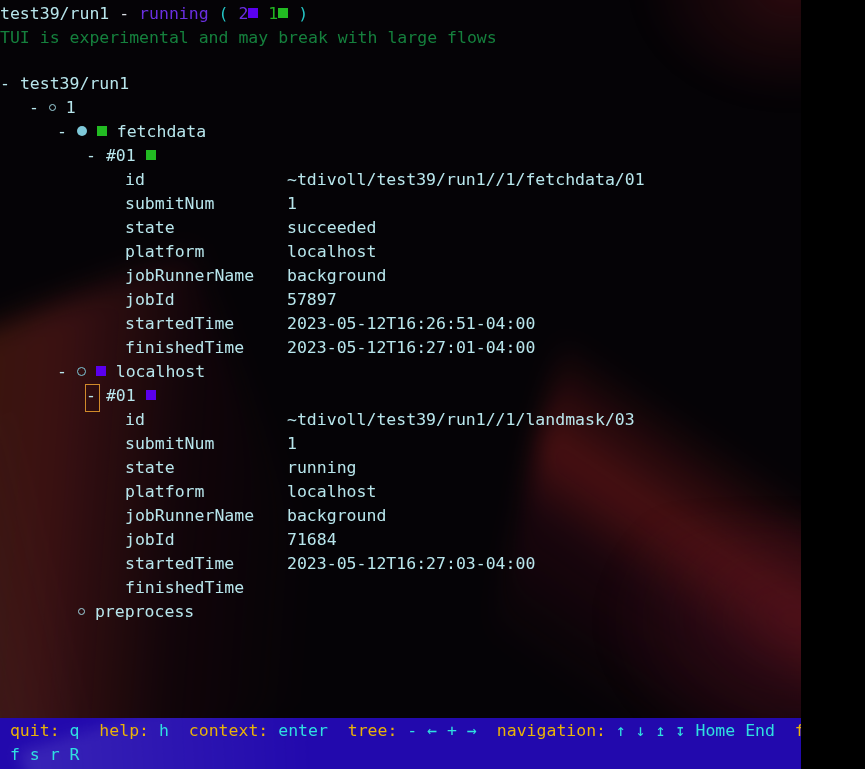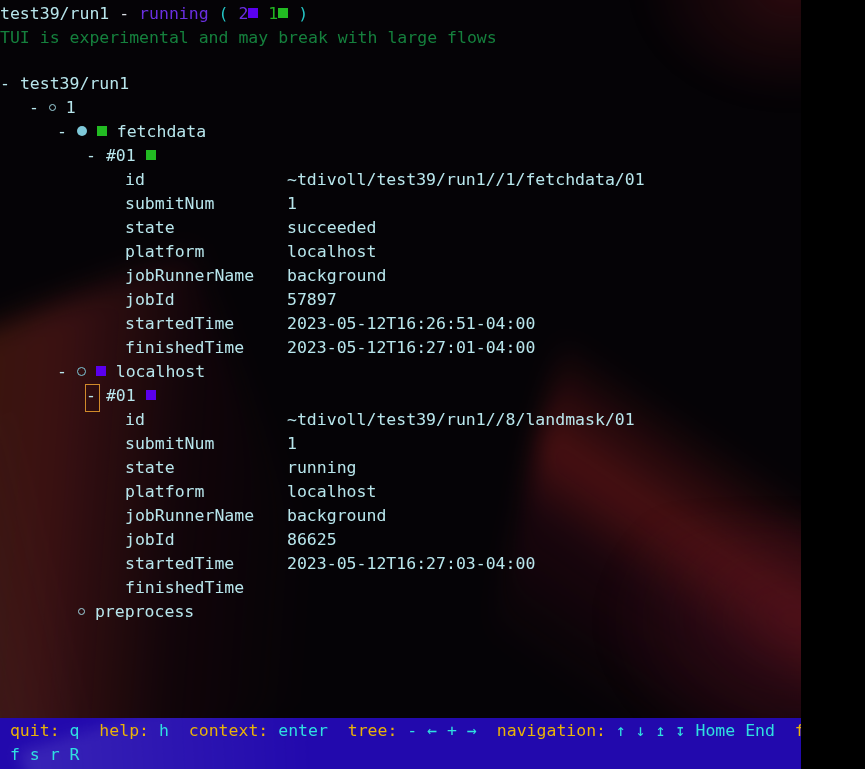--- a/index.html
+++ b/index.html
@@ -188,26 +188,26 @@
       <div class="kv" style="top:216px;"><span class="kv-key c-cyan">jobId</span><span class="kv-val c-cyan">57897</span></div>
       <div class="kv" style="top:240px;"><span class="kv-key c-cyan">startedTime</span><span class="kv-val c-cyan">2023-05-12T16:26:51-04:00</span></div>
       <div class="kv" style="top:264px;"><span class="kv-key c-cyan">finishedTime</span><span class="kv-val c-cyan">2023-05-12T16:27:01-04:00</span></div>
 
       <div class="tline" style="top:288px; left:57px;"><span class="c-cyan">-</span><span> </span><span class="dot-ring"></span><span> </span><span class="sq sq-violet"></span><span> </span><span class="c-cyan">localhost</span></div>
 
       <div class="tline" style="top:312px; left:86px;"><span class="c-cyan">-</span><span> </span><span class="c-cyan">#01</span><span> </span><span class="sq sq-violet"></span></div>
 
       <div class="cursor-box" style="left:85px; top:312px; width:15px; height:28px;"></div>
 
-      <div class="kv" style="top:336px;"><span class="kv-key c-cyan">id</span><span class="kv-val c-cyan">~tdivoll/test39/run1//8/landmask/01</span></div>
+      <div class="kv" style="top:336px;"><span class="kv-key c-cyan">id</span><span class="kv-val c-cyan">~tdivoll/test39/run1//1/landmask/03</span></div>
       <div class="kv" style="top:360px;"><span class="kv-key c-cyan">submitNum</span><span class="kv-val c-cyan">1</span></div>
       <div class="kv" style="top:384px;"><span class="kv-key c-cyan">state</span><span class="kv-val c-cyan">running</span></div>
       <div class="kv" style="top:408px;"><span class="kv-key c-cyan">platform</span><span class="kv-val c-cyan">localhost</span></div>
       <div class="kv" style="top:432px;"><span class="kv-key c-cyan">jobRunnerName</span><span class="kv-val c-cyan">background</span></div>
-      <div class="kv" style="top:456px;"><span class="kv-key c-cyan">jobId</span><span class="kv-val c-cyan">86625</span></div>
+      <div class="kv" style="top:456px;"><span class="kv-key c-cyan">jobId</span><span class="kv-val c-cyan">71684</span></div>
       <div class="kv" style="top:480px;"><span class="kv-key c-cyan">startedTime</span><span class="kv-val c-cyan">2023-05-12T16:27:03-04:00</span></div>
       <div class="kv" style="top:504px;"><span class="kv-key c-cyan">finishedTime</span><span class="kv-val c-cyan"></span></div>
 
       <div class="tline" style="top:528px; left:78px;"><span class="dot-ring-sm"></span><span> </span><span class="c-cyan">preprocess</span></div>
 
     </div>
   </div>
 
   <div id="statusbar">
     <div class="sb-sheen"></div>

